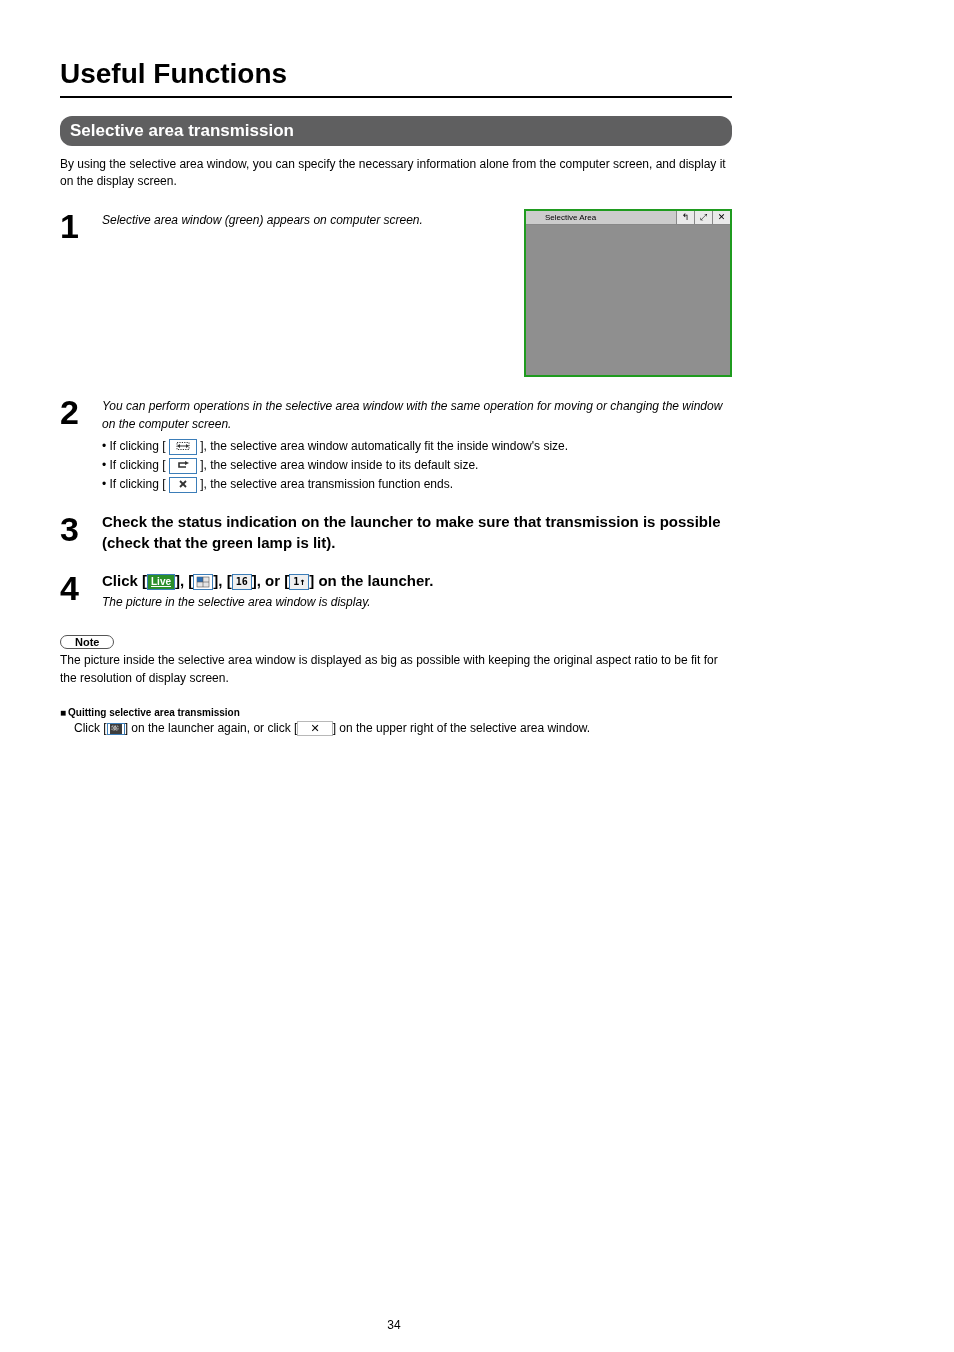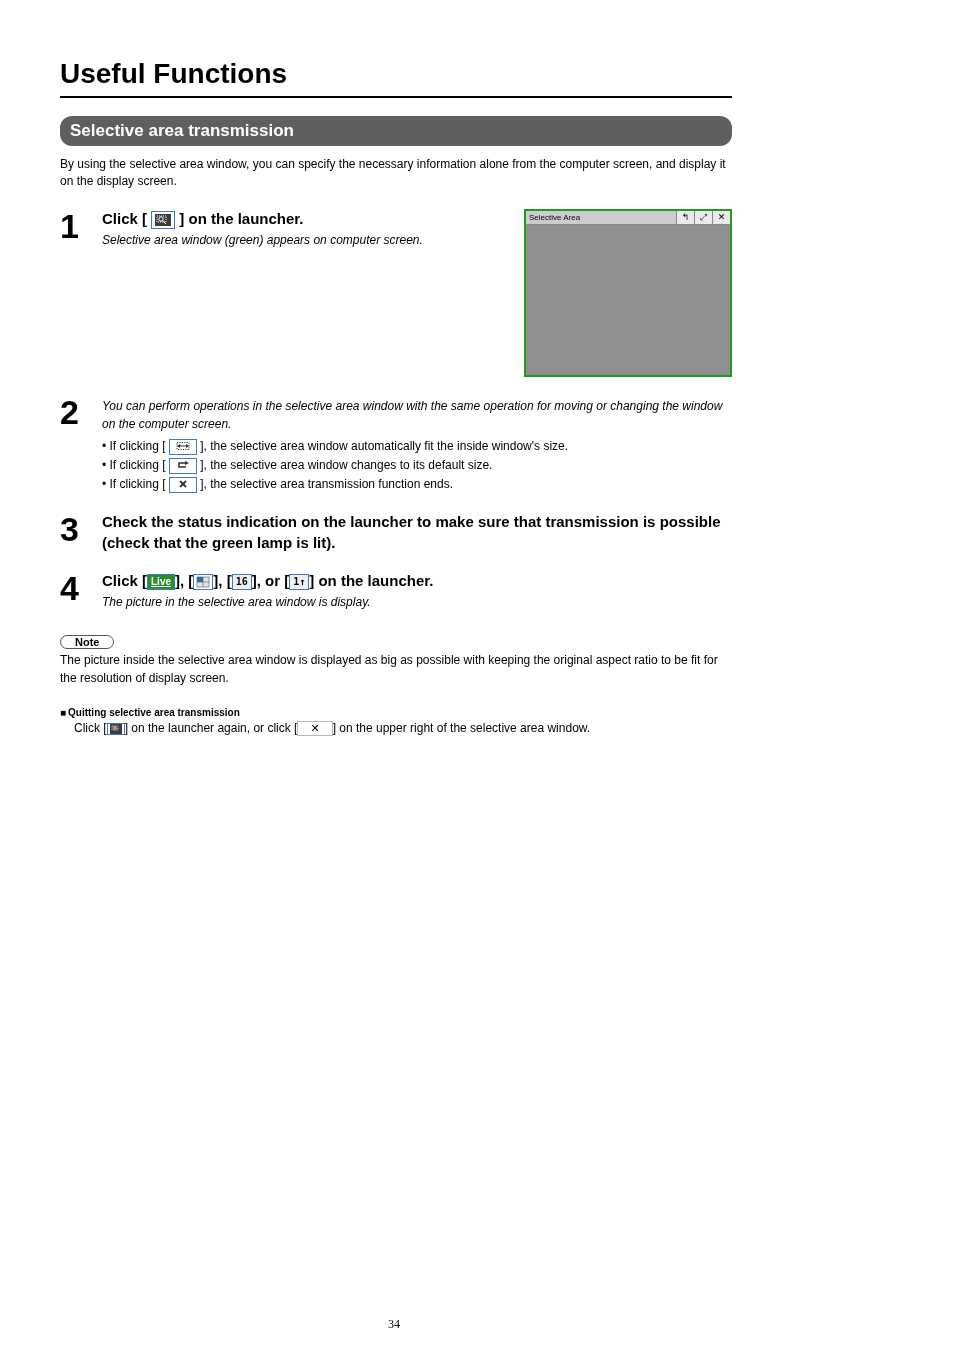--- a/index.html
+++ b/index.html
@@ -25,58 +25,46 @@
   .inline-icon { display: inline-block; border: 1px solid #3b7db8; background: #fff; vertical-align: middle; line-height: 1; padding: 1px 2px; text-align: center; }
   .inline-icon.small { font-size: 10px; padding: 0 2px; }
   .inline-icon svg { display: block; }
   .icon-box { display: inline-block; background: #fff; border: 1px solid #3b7db8; vertical-align: middle; line-height: 1; padding: 1px 4px; text-align: center; }
   .icon-close-wide { display:inline-block; border: 1px solid #b8b8b8; padding: 0 12px; font-size: 11px; background:#fff; vertical-align: middle; }
 
   .live-btn { display:inline-block; border:1px solid #3b7db8; background:#2a8f2a; color:#fff; font-size:10px; padding:0 3px 1px 3px; vertical-align:middle; text-decoration: underline; }
   .num-btn { display:inline-block; border:1px solid #3b7db8; background:#f0f0f0; font-size:10px; font-weight:bold; padding:0 3px; vertical-align:middle; font-family: monospace; border-radius: 0; }
 
   .shot { width: 208px; border: 2px solid #1f9b1f; background: #8f8f8f; }
-  .shot-title { background: #ccc; font-size: 8px; display:flex; justify-content: space-between; align-items:center; height:14px; padding-left:3px; border-bottom:1px solid #888; }
+  .shot-title { background: #ccc; font-size: 8px; display:flex; justify-content: space-between; align-items:center; height:14px; padding-left:19px; border-bottom:1px solid #888; }
   .shot-btns { display:flex; }
   .shot-btn { border-left:1px solid #888; width:18px; text-align:center; font-size:9px; background:#eaeaea; height:13px; line-height:13px; }
   .shot-body { height: 150px; }
 
   .step1-row { display:flex; gap: 20px; align-items:flex-start; }
   .step1-left { flex:1; }
 
-  .page-number { position: absolute; bottom: 28px; left: 0; right: 4px; text-align: center; font-size: 12px; font-family: Liberation Serif, serif; }
+  .page-number { position: absolute; bottom: 28px; left: 0; right: 4px; text-align: center; font-size: 12px; }
 </style>
 </head>
 <body>
 
 <div class="page">
 
   <div class="page-title">Useful Functions</div>
   <hr class="title-rule">
 
   <div class="section-bar">Selective area transmission</div>
 
   <div class="intro">By using the selective area window, you can specify the necessary information alone from the computer screen, and display it on the display screen.</div>
 
   <div class="step">
     <div class="step-num">1</div>
     <div class="step-body step1-row">
       <div class="step1-left">
-        <div class="step-heading">
-          <span>Click [</span>
-          <span class="inline-icon">
-            <svg width="18" height="14" viewBox="0 0 18 14">
-                <rect x="1" y="1" width="16" height="12" fill="#3d3d3d" stroke="none"></rect>
-                <rect x="3" y="3" width="9" height="6" fill="none" stroke="#fff" stroke-width="1" stroke-dasharray="1 1"></rect>
-                <circle cx="7" cy="6" r="2.2" fill="none" stroke="#fff" stroke-width="1"></circle>
-                <line x1="9" y1="8" x2="12" y2="11" stroke="#fff" stroke-width="1"></line>
-              </svg>
-          </span>
-          <span>] on the launcher.</span>
-        </div>
         <div class="step-sub">Selective area window (green) appears on computer screen.</div>
       </div>
       <div class="shot">
         <div class="shot-title">
           <span>Selective Area</span>
           <div class="shot-btns">
             <div class="shot-btn">↰</div>
             <div class="shot-btn">⤢</div>
             <div class="shot-btn">✕</div>
           </div>
@@ -104,21 +92,21 @@
           <span>], the selective area window automatically fit the inside window's size.</span>
         </div>
         <div>
           <span>• If clicking [</span>
           <span class="icon-box">
             <svg width="18" height="10" viewBox="0 0 18 10">
                 <path d="M 13 3 L 5 3 L 5 7 L 12 7" fill="none" stroke="#333" stroke-width="1.6"></path>
                 <polygon points="15,3 11,1 11,5" fill="#333"></polygon>
               </svg>
           </span>
-          <span>], the selective area window changes to its default size.</span>
+          <span>], the selective area window inside to its default size.</span>
         </div>
         <div>
           <span>• If clicking [</span>
           <span class="icon-box">
             <svg width="18" height="10" viewBox="0 0 18 10">
                 <line x1="6" y1="2" x2="12" y2="8" stroke="#333" stroke-width="1.8"></line>
                 <line x1="12" y1="2" x2="6" y2="8" stroke="#333" stroke-width="1.8"></line>
               </svg>
           </span>
           <span>], the selective area transmission function ends.</span>

